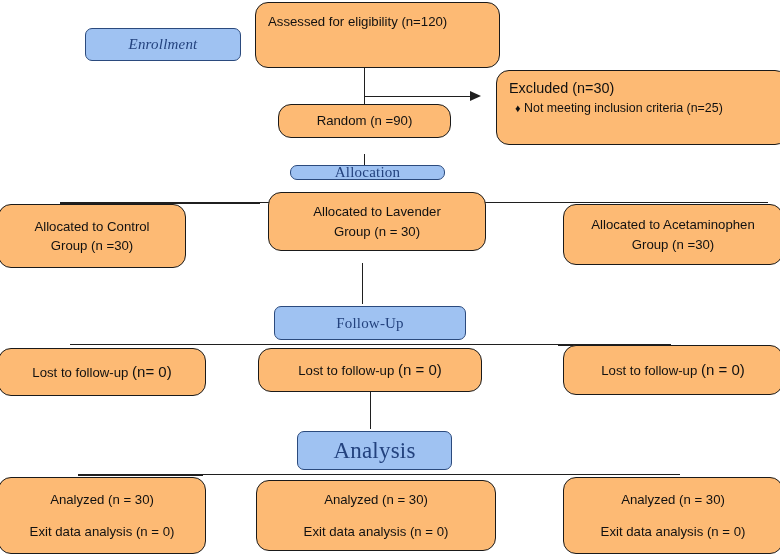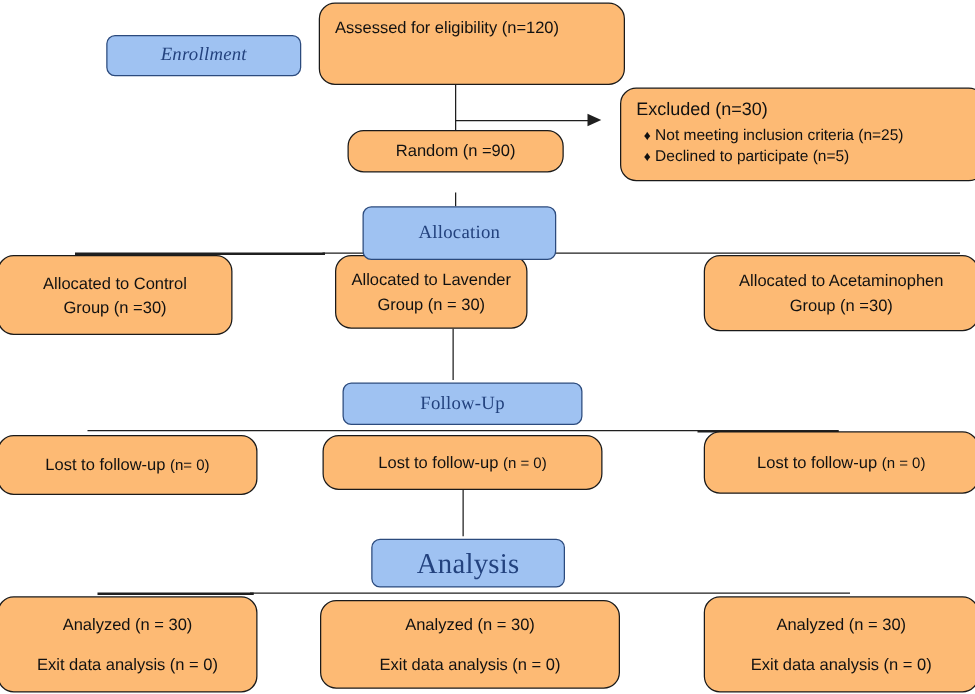--- a/index.html
+++ b/index.html
@@ -85,21 +85,21 @@
     position: absolute;
     width: 0;
     height: 0;
     border-top: 5.5px solid transparent;
     border-bottom: 5.5px solid transparent;
     border-left: 11px solid #1f1f1f;
     z-index: 2;
   }
   .ln { display: block; }
   .small-n {
-    font-size: 12px;
+    font-size: 15px;
   }
   .excl-title {
     font-size: 14.4px;
     margin-bottom: 1px;
   }
   .excl-item {
     font-size: 12.4px;
     line-height: 1.35;
     padding-left: 6px;
   }
@@ -121,43 +121,39 @@
 
   <div class="arrow-line" style="left:364px; top:96px; width:108px;"></div>
   <div class="arrow-head" style="left:470px; top:90.5px;"></div>
 
   <div class="box topalign" style="left:496px; top:70px; width:292px; height:75px; padding-top:7px;">
     <span class="ln excl-title">Excluded (n=30)</span>
     <span class="ln excl-item">
       <span class="bullet">♦</span>
       <span>Not meeting inclusion criteria (n=25)</span>
     </span>
-    <span class="ln excl-item">
-      <span class="bullet">♦</span>
-      <span>Declined to participate (n=5)</span>
-    </span>
   </div>
 
   <div class="box" style="left:278px; top:104px; width:173px; height:34px;">
     <span class="ln">Random (n =90)</span>
   </div>
 
-  <div class="stage" style="left:290px; top:165px; width:155px; height:43px;">Allocation</div>
+  <div class="stage" style="left:290px; top:165px; width:155px; height:15px;">Allocation</div>
 
   <div class="vline" style="left:364px; top:154px; height:11px;"></div>
 
   <div class="hline thick" style="left:60px; top:202px; width:200px;"></div>
   <div class="hline" style="left:258px; top:202px; width:510px;"></div>
 
   <div class="box" style="left:-2px; top:204px; width:188px; height:64px;">
     <span class="ln">Allocated to Control</span>
     <span class="ln">Group (n =30)</span>
   </div>
 
-  <div class="box" style="left:268px; top:204px; width:154px; height:59px;">
+  <div class="box" style="left:268px; top:192px; width:218px; height:59px;">
     <span class="ln">Allocated to Lavender</span>
     <span class="ln">Group (n = 30)</span>
   </div>
 
   <div class="box" style="left:563px; top:204px; width:220px; height:61px;">
     <span class="ln">Allocated to Acetaminophen</span>
     <span class="ln">Group (n =30)</span>
   </div>
 
   <div class="vline" style="left:362px; top:263px; height:41px;"></div>

